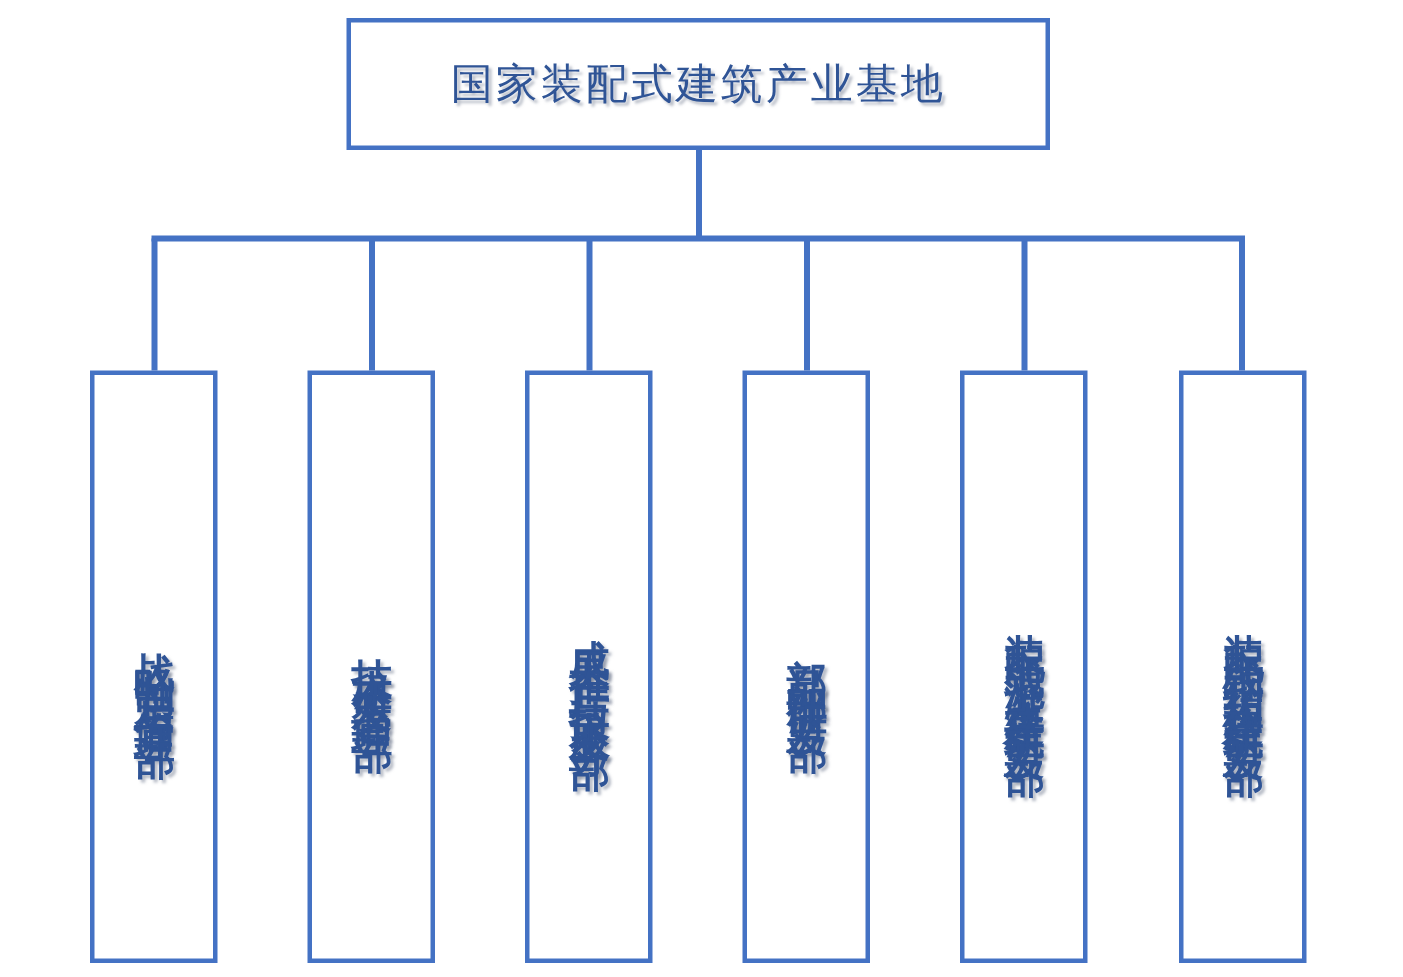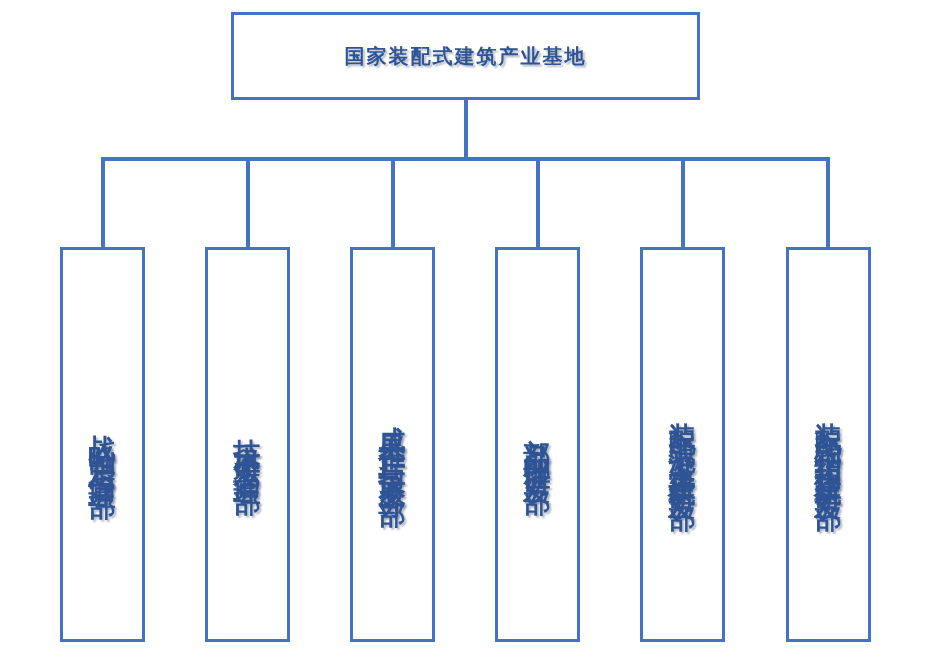--- a/index.html
+++ b/index.html
@@ -26,22 +26,22 @@
     top: 12px;
     width: 469px;
     height: 88px;
     border: 3px solid var(--line-color);
     background: #ffffff;
     display: flex;
     align-items: center;
     justify-content: center;
   }
   .root-box .title {
-    font-size: 20px;
-    font-weight: bold;
+    font-size: 28px;
+    font-weight: normal;
     color: var(--text-color);
     letter-spacing: 2px;
     text-shadow: 2px 2px 2px var(--shadow-color);
     white-space: nowrap;
   }
   
   .connector {
     position: absolute;
     background: var(--line-color);
   }

